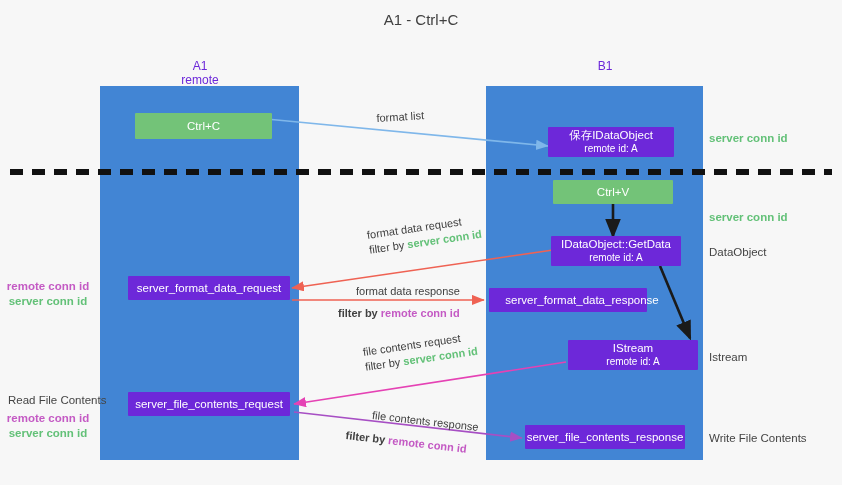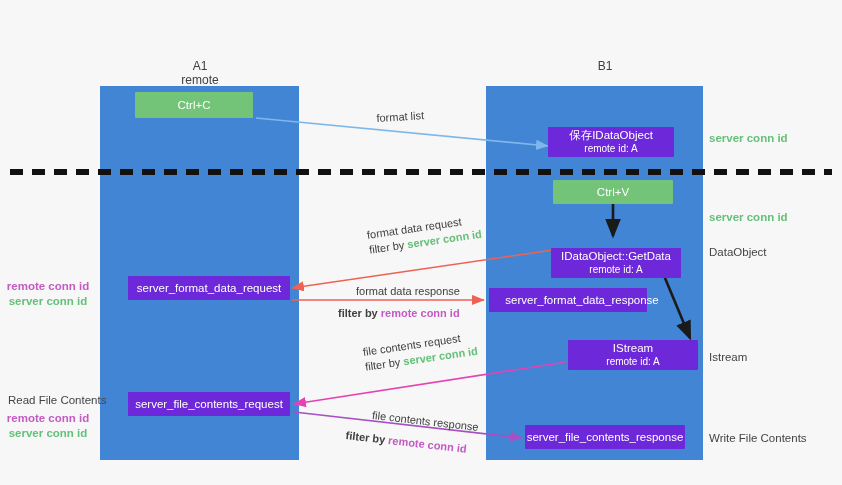--- a/index.html
+++ b/index.html
@@ -15,21 +15,21 @@
   svg.layer{pointer-events:none;}
 
   
   .title{
     position:absolute;top:10px;left:0;width:842px;
     text-align:center;color:#404040;font-size:15px;line-height:20px;
   }
 
   
   .lane-head{
-    position:absolute;text-align:center;color:#404040;
+    position:absolute;text-align:center;color:#6d28d9;
     font-size:12px;line-height:14px;width:160px;
   }
   .lane-head .t1{display:block;}
   .lane-head .t2{display:block;}
 
   
   .lane{position:absolute;background:#4285d4;}
 
   
   .box{
@@ -58,20 +58,21 @@
   }
   .elabel .hl-green{color:#63c178;font-weight:bold;}
   .elabel .hl-mag{color:#c45ac4;font-weight:bold;}
 </style>
 </head>
 <body>
 
 <div id="stage">
 
   <div class="title">
+    <div>A1 - Ctrl+C</div>
   </div>
 
   <div class="lane-head" style="left:120px;top:59px;">
     <span class="t1">A1</span>
     <span class="t2">remote</span>
   </div>
   <div class="lane-head" style="left:525px;top:59px;">
     <span class="t1">B1</span>
   </div>
 
@@ -107,34 +108,34 @@
 
     <line x1="292" y1="300" x2="484" y2="300" stroke="#ef6253" stroke-width="1.6" marker-end="url(#ah-red)"></line>
 
     <line x1="660" y1="266" x2="690" y2="338" stroke="#1a1a1a" stroke-width="2.6" marker-end="url(#ah-black)"></line>
 
     <line x1="566" y1="362" x2="294" y2="404" stroke="#e542b4" stroke-width="1.6" marker-end="url(#ah-mag)"></line>
 
     <line x1="294" y1="412" x2="522" y2="438" stroke="#a74fc4" stroke-width="1.6" marker-end="url(#ah-purple)"></line>
   </svg>
 
-  <div class="box green" style="left:135px;top:92px;width:118px;height:26px;">
+  <div class="box green" style="left:135px;top:113px;width:137px;height:26px;">
     <span>Ctrl+C</span>
   </div>
 
   <div class="box orange" style="left:548px;top:127px;width:126px;height:30px;">
     <span>保存IDataObject</span>
     <span class="l2">remote id: A</span>
   </div>
 
   <div class="box green" style="left:553px;top:180px;width:120px;height:24px;">
     <span>Ctrl+V</span>
   </div>
 
-  <div class="box orange" style="left:551px;top:236px;width:130px;height:30px;margin-top:12px;">
+  <div class="box orange" style="left:551px;top:236px;width:130px;height:30px;">
     <span>IDataObject::GetData</span>
     <span class="l2">remote id: A</span>
   </div>
 
   <div class="box orange" style="left:128px;top:276px;width:162px;height:24px;">
     <span>server_format_data_request</span>
   </div>
 
   <div class="box orange" style="left:489px;top:288px;width:158px;height:24px;padding-left:28px;">
     <span>server_format_data_response</span>

